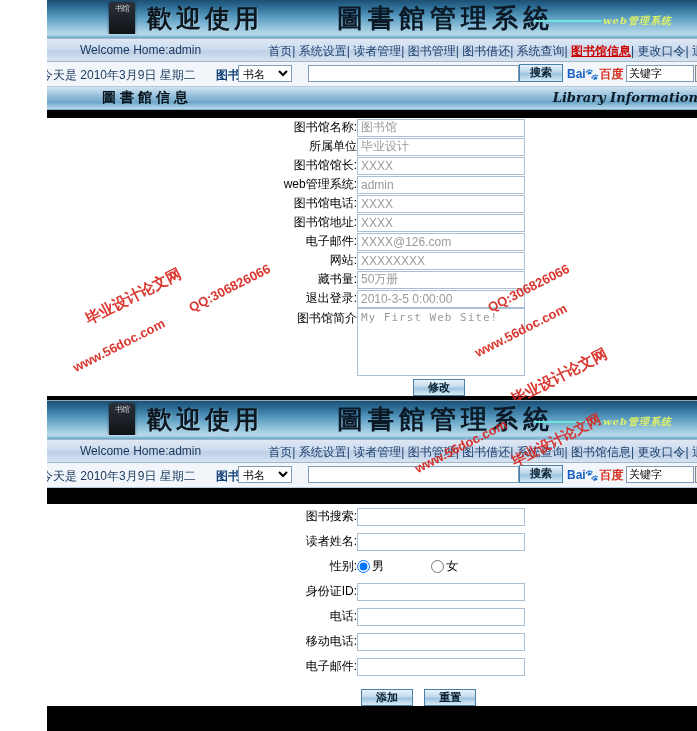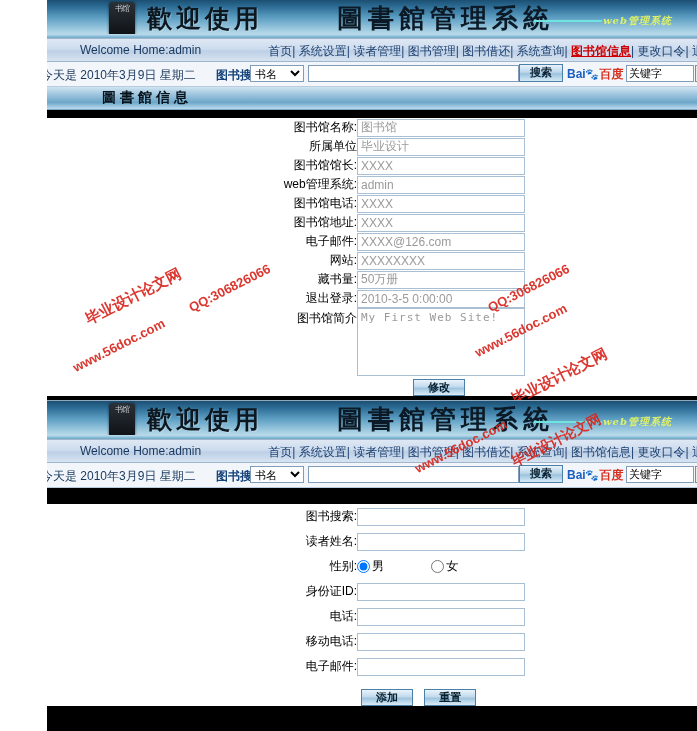--- a/index.html
+++ b/index.html
@@ -94,21 +94,21 @@
     border-bottom:1px solid #b9cbdc;
   }
   .today{
     position:absolute;left:-6px;top:5px;font-size:12px;color:#17365d;white-space:nowrap;
   }
   .srch-label{
     position:absolute;left:169px;top:5px;font-size:12px;font-weight:bold;
     color:#14427a;white-space:nowrap;
   }
   .srch-select{
-    position:absolute;left:203px;top:3px;width:54px;height:17px;
+    position:absolute;left:191px;top:3px;width:54px;height:17px;
     font-size:11px;font-family:"Liberation Sans",sans-serif;
     border:1px solid #7f9db9;background:#fff;
   }
   .srch-text{
     position:absolute;left:261px;top:3px;width:205px;height:15px;
     border:1px solid #7f9db9;background:#fff;font-size:11px;
     padding:0 2px;box-sizing:content-box;
   }
   .btn-srch{
     position:absolute;left:472px;top:2px;width:44px;height:18px;
@@ -244,20 +244,21 @@
       </select>
       <input class="srch-text" type="text" value="" style="">
       <button class="btn-srch">搜索</button>
       <div class="baidu"><span class="b1">Bai</span><span class="paw">🐾</span><span class="b2">百度</span></div>
       <input class="bd-input" type="text" value="关键字" style="">
       <button class="bd-btn">搜索</button>
     </div>
 
     <div class="sectionbar">
       <div class="sec-cn">圖書館信息</div>
+      <div class="sec-en">Library Information</div>
     </div>
 
     <div class="formarea">
       <table class="frm">
         <tbody>
             <tr>
           <td class="lbl">图书馆名称:</td>
           <td class="fld"><input class="inp" type="text" value="图书馆" style=""></td>
         </tr>
         <tr>

